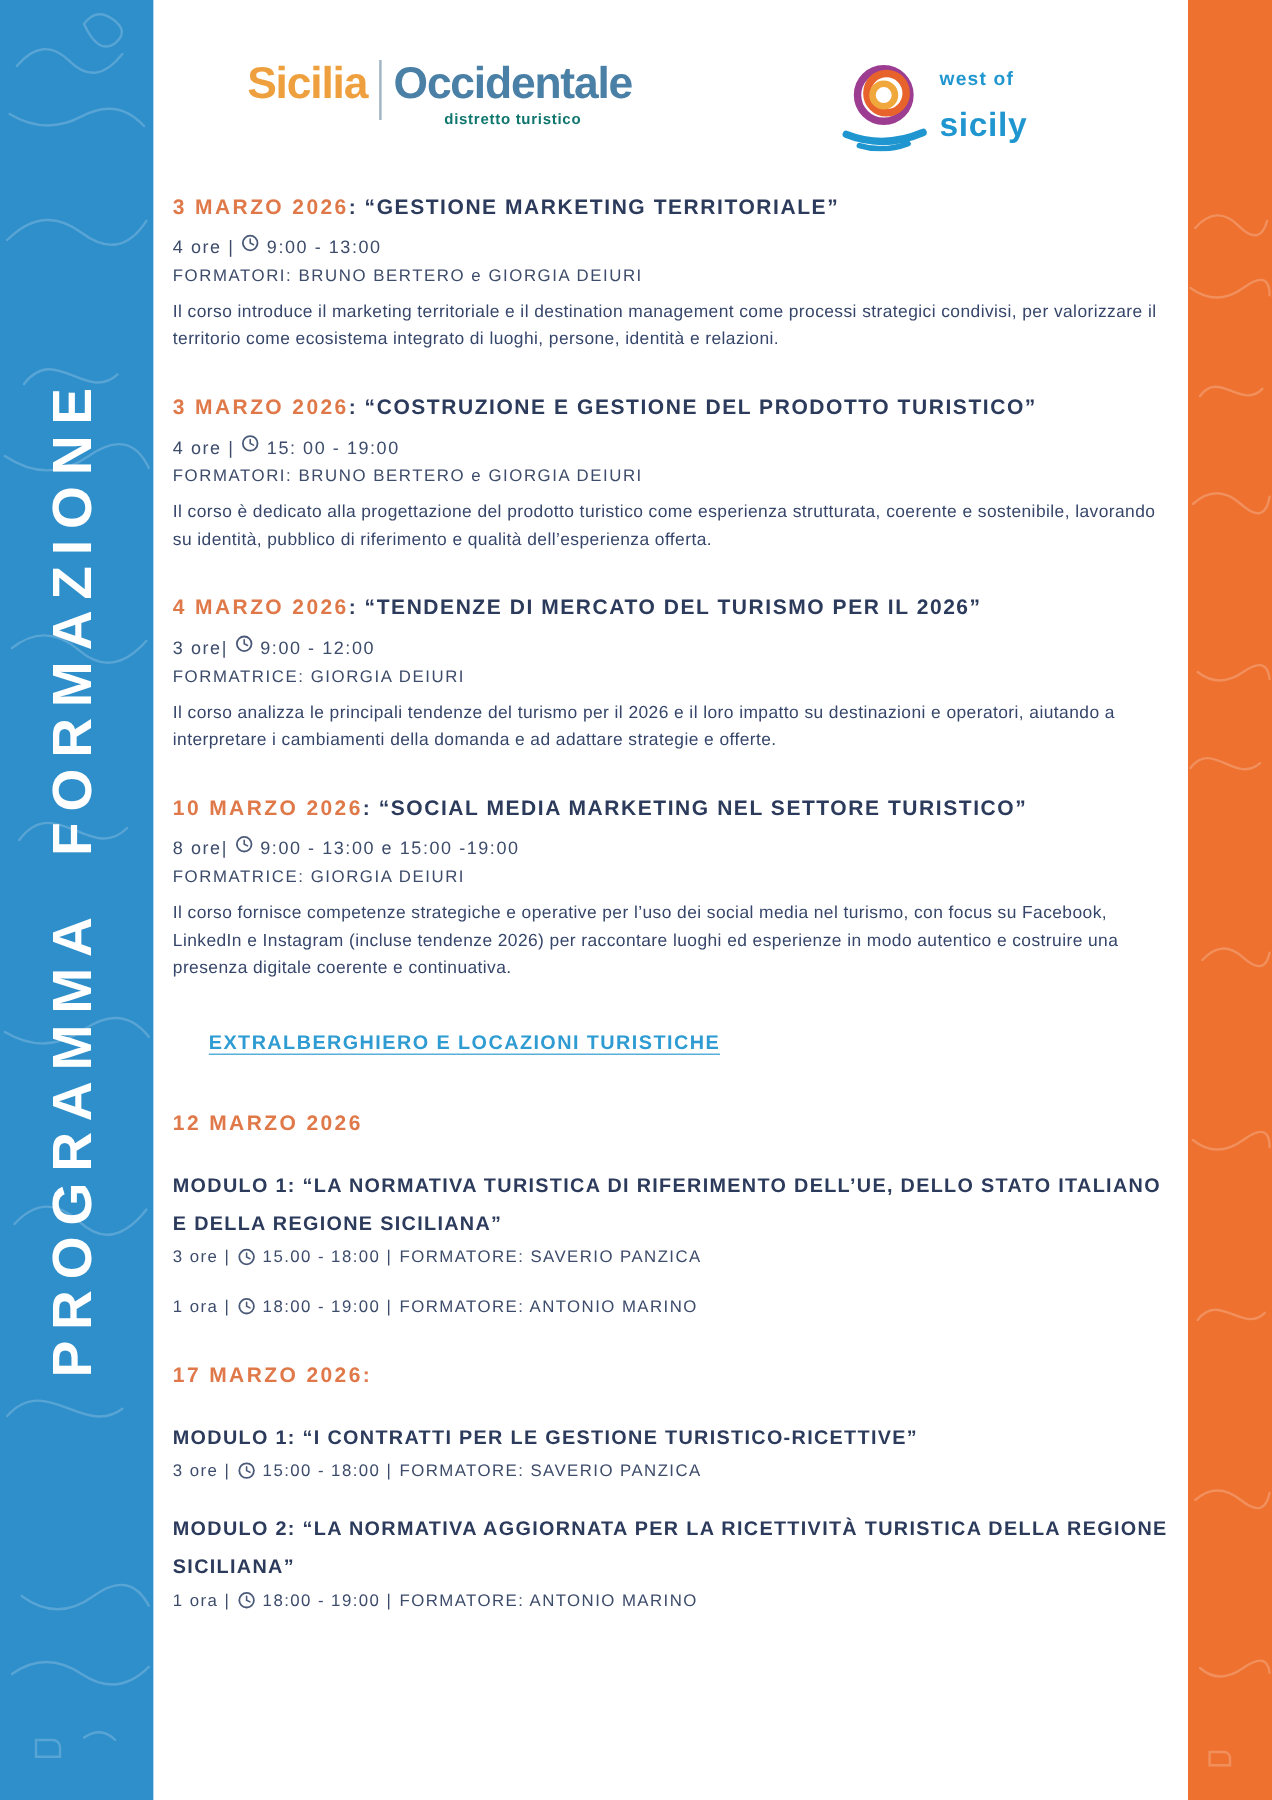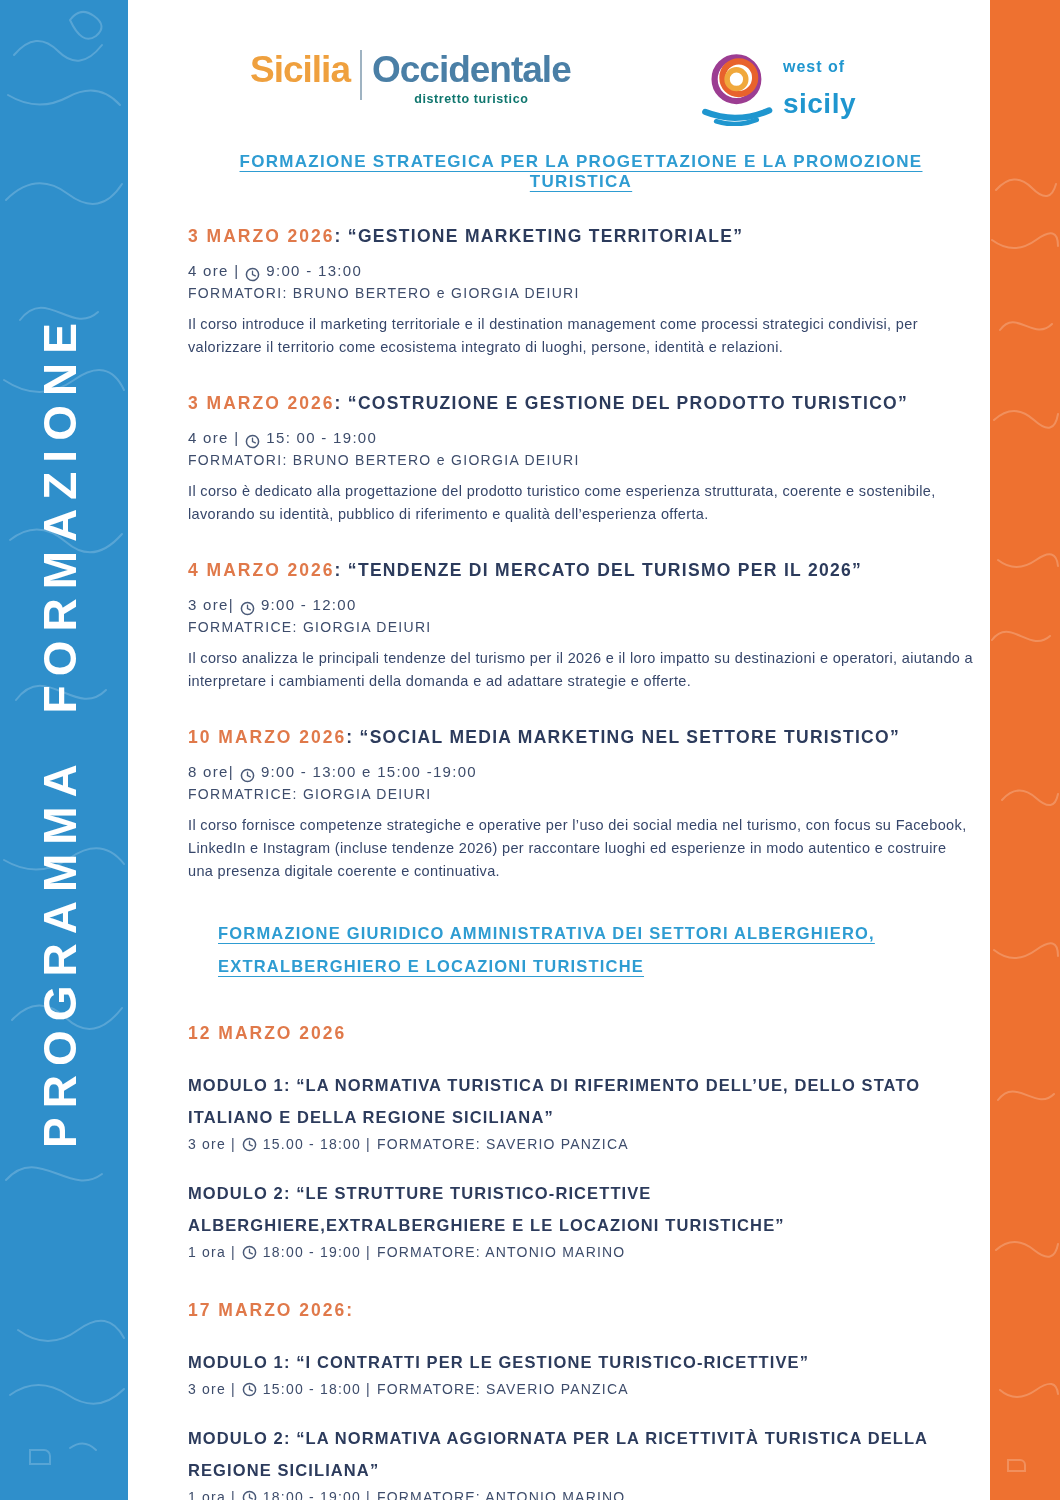--- a/index.html
+++ b/index.html
@@ -16,21 +16,21 @@
   .bar-left { left:0; width:128px; background:#2F8FCB; }
   .bar-right { right:0; width:70px; background:#EE7130; }
   .sidebar-title {
     position:absolute; left:34px; top:1148px;
     transform:rotate(-90deg); transform-origin:left top;
     white-space:pre; color:#ffffff; font-weight:bold;
     font-size:46px; letter-spacing:9px; line-height:52px;
   }
   .content {
     position:absolute; left:128px; right:70px; top:0; bottom:0;
-    background:#ffffff; padding:48px 16px 0 28px;margin-left:32px;
+    background:#ffffff; padding:48px 16px 0 16px;
   }
   .logo-row { display:flex; align-items:flex-start; justify-content:space-between; padding:0 118px 0 62px; height:80px; }
   .logo-so { display:flex; align-items:flex-start; }
   .logo-so .primary { color:#EFA03E; font-weight:bold; font-size:37px; letter-spacing:-1px; line-height:44px; }
   .logo-so .vline { width:2px; height:50px; background:#9FB3C2; margin:2px 10px 0 10px; }
   .logo-so .col { display:flex; flex-direction:column; }
   .logo-so .secondary { color:#4A7FA6; font-weight:700; font-size:37px; letter-spacing:-1px; line-height:44px; }
   .logo-so .tagline { color:#0f766e; font-weight:bold; font-size:12.5px; letter-spacing:0.6px; margin-top:0px;text-align:center; }
   .logo-ws { display:flex; align-items:flex-start; }
   .logo-ws .txt { display:flex; flex-direction:column; margin:10px 0 0 4px;gap:16px; }
@@ -38,21 +38,21 @@
   .logo-ws .l2 { color:#1F96CF; font-weight:bold; font-size:28px; letter-spacing:0.5px; margin-top:-4px; }
   .h1 {
     margin-top:24px; text-align:center;
     color:#2E9CD2; font-weight:bold; font-size:17px; letter-spacing:1.3px;
     text-decoration:underline; text-underline-offset:4px;
   }
   .course { margin-top:32px; }
   .course-head { font-size:17.5px; font-weight:bold; letter-spacing:1.3px; line-height:24px; }
   .course-head .date { color:#E0794A; letter-spacing:2px; }
   .course-head .ttl  { color:#2C3B5C; }
-  .meta { margin-top:11px; font-size:15px; color:#3D4C6B; letter-spacing:1.3px; line-height:23px; font-weight:500; display:flex; align-items:flex-end; gap:6px; }
+  .meta { margin-top:11px; font-size:15px; color:#3D4C6B; letter-spacing:1.3px; line-height:23px; font-weight:500; display:flex; align-items:flex-start; gap:6px; }
   .trainers { font-size:14px; color:#3D4C6B; letter-spacing:1.3px; line-height:22px; font-weight:500; }
   .desc { margin-top:9px; font-size:14.5px; color:#36466A; letter-spacing:0.35px; line-height:23px; max-width:842px; }
   .clock { flex:0 0 auto; display:inline-block; }
   .h2 {
     margin:34px 0 0 30px; max-width:740px;
     color:#2E9CD2; font-weight:bold; font-size:16.5px; letter-spacing:1.2px; line-height:33px;
   }
   .h2 span { text-decoration:underline; text-underline-offset:4px; display:block; }
   .day-date { margin-top:40px; color:#E0794A; font-weight:bold; font-size:17.5px; letter-spacing:2px; }
   .module { margin-top:25px; }
@@ -117,21 +117,20 @@
           <path d="M22 94 q26 8 52 -2" stroke="#1F96CF" stroke-width="6"></path>
         </g>
       </svg>
       <span class="txt">
         <span class="l1">west of</span>
         <span class="l2">sicily</span>
       </span>
     </div>
   </div>
 
-  <div class="h1">FORMAZIONE STRATEGICA PER LA PROGETTAZIONE E LA PROMOZIONE TURISTICA</div>
 
   <div class="course">
     <div class="course-head">
       <span class="date">3 MARZO 2026</span><span class="ttl">: </span><span class="ttl">“GESTIONE MARKETING TERRITORIALE”</span>
     </div>
     <div class="meta">
       <span>4 ore |</span>
       <svg class="clock" width="15" height="15" viewBox="0 0 16 16">
           <circle cx="8" cy="8" r="6.5" fill="none" stroke="#4A5A78" stroke-width="1.6"></circle>
           <path d="M8 4.5 V8 L11 9.5" fill="none" stroke="#4A5A78" stroke-width="1.4" stroke-linecap="round"></path>
@@ -184,41 +183,39 @@
           <circle cx="8" cy="8" r="6.5" fill="none" stroke="#4A5A78" stroke-width="1.6"></circle>
           <path d="M8 4.5 V8 L11 9.5" fill="none" stroke="#4A5A78" stroke-width="1.4" stroke-linecap="round"></path>
         </svg>
       <span>9:00 - 13:00 e 15:00 -19:00</span>
     </div>
     <div class="trainers">FORMATRICE: GIORGIA DEIURI</div>
     <div class="desc">Il corso fornisce competenze strategiche e operative per l’uso dei social media nel turismo, con focus su Facebook, LinkedIn e Instagram (incluse tendenze 2026) per raccontare luoghi ed esperienze in modo autentico e costruire una presenza digitale coerente e continuativa.</div>
   </div>
 
   <div class="h2">
-    <span>FORMAZIONE GIURIDICO AMMINISTRATIVA DEI SETTORI ALBERGHIERO,</span>
     <span>EXTRALBERGHIERO E LOCAZIONI TURISTICHE</span>
   </div>
 
   <div class="day-date">12 MARZO 2026</div>
 
   <div class="module">
     <div class="mod-title">MODULO 1: “LA NORMATIVA TURISTICA DI RIFERIMENTO DELL’UE, DELLO STATO ITALIANO E DELLA REGIONE SICILIANA”</div>
     <div class="mod-meta">
       <span>3 ore |</span>
       <svg class="clock" width="15" height="15" viewBox="0 0 16 16">
           <circle cx="8" cy="8" r="6.5" fill="none" stroke="#4A5A78" stroke-width="1.6"></circle>
           <path d="M8 4.5 V8 L11 9.5" fill="none" stroke="#4A5A78" stroke-width="1.4" stroke-linecap="round"></path>
         </svg>
       <span>15.00 - 18:00 |</span>
       <span>FORMATORE: SAVERIO PANZICA</span>
     </div>
   </div>
 
   <div class="module">
-    <div class="mod-title">MODULO 2: “LE STRUTTURE TURISTICO-RICETTIVE ALBERGHIERE,EXTRALBERGHIERE E LE LOCAZIONI TURISTICHE”</div>
     <div class="mod-meta">
       <span>1 ora |</span>
       <svg class="clock" width="15" height="15" viewBox="0 0 16 16">
           <circle cx="8" cy="8" r="6.5" fill="none" stroke="#4A5A78" stroke-width="1.6"></circle>
           <path d="M8 4.5 V8 L11 9.5" fill="none" stroke="#4A5A78" stroke-width="1.4" stroke-linecap="round"></path>
         </svg>
       <span>18:00 - 19:00 |</span>
       <span>FORMATORE: ANTONIO MARINO</span>
     </div>
   </div>

